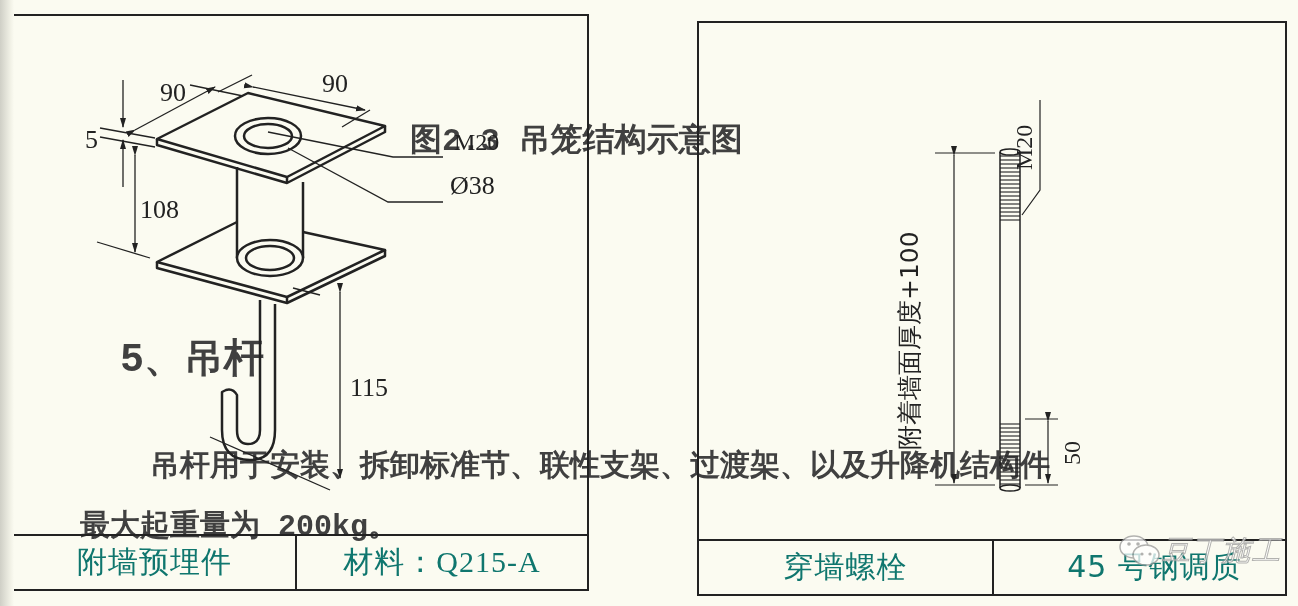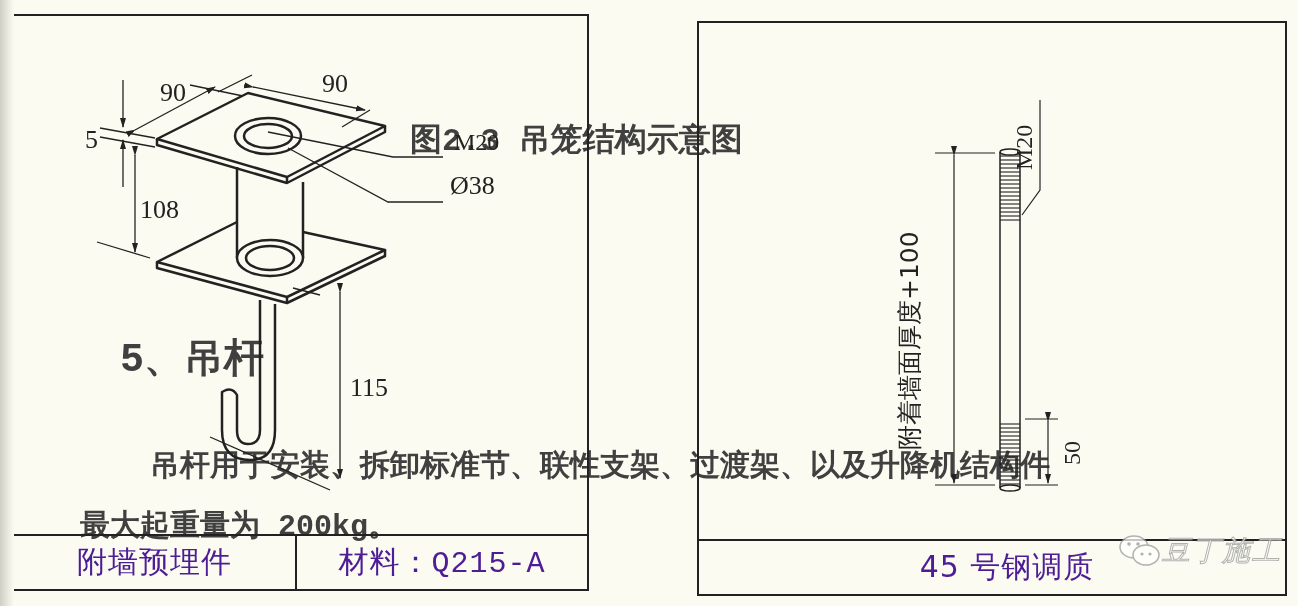--- a/index.html
+++ b/index.html
@@ -19,28 +19,28 @@
     }
     .panel { position:absolute; border:2px solid #222; box-sizing:border-box; }
     #panel-left { left:14px; top:14px; width:575px; height:577px; border-left:none; }
     #panel-right { left:697px; top:21px; width:590px; height:575px; }
     .footer {
       position:absolute; left:0; right:0; bottom:0; height:53px;
       border-top:2px solid #222; display:flex;
     }
     .cell {
       display:flex; align-items:center; justify-content:center;
-      font-family:"DejaVu Sans", sans-serif; font-size:30px; color:#4c1d95;
+      font-family:"DejaVu Sans", sans-serif; font-size:30px; color:#0f766e;
       letter-spacing:1px;
     }
     #panel-left .cell-a { width:281px; border-right:2px solid #222; }
     #panel-left .cell-b { flex:1; }
     #panel-right .cell-a { width:293px; border-right:2px solid #222; }
     #panel-right .cell-b { flex:1;padding-left:30px; }
-    .mono { font-family:Liberation Mono, monospace;text-align:right; }
+    .mono { font-family:Liberation Serif, serif;text-align:right; }
     svg.drawing { position:absolute; left:0; top:0; }
     .dim { font-family:"Liberation Serif", serif; font-size:26px; fill:#222; }
     .watermark {
       position:absolute; left:1118px; top:532px; display:flex; align-items:center; gap:0;
       opacity:0.75;
       font-style:italic;
     }
     .watermark .wm-text {
       font-family:"DejaVu Sans", sans-serif; font-size:28px; color:#fff;
       -webkit-text-stroke:1px #9a9a9a; letter-spacing:2px;
@@ -58,20 +58,21 @@
 
 <div class="panel" id="panel-left">
   <div class="footer">
     <div class="cell cell-a">附墙预埋件</div>
     <div class="cell cell-b mono">材料：Q215-A</div>
   </div>
 </div>
 
 <div class="panel" id="panel-right">
   <div class="footer">
+    <div class="cell cell-a">穿墙螺栓</div>
     <div class="cell cell-b">45 号钢调质</div>
   </div>
 </div>
 
 <svg class="drawing" width="1298" height="606" viewBox="0 0 1298 606">
   <defs>
     <marker id="arr" markerWidth="10" markerHeight="10" refX="9" refY="5" orient="auto" markerUnits="userSpaceOnUse">
       <path d="M0,2 L10,5 L0,8 Z" fill="#222"></path>
     </marker>
   </defs>

